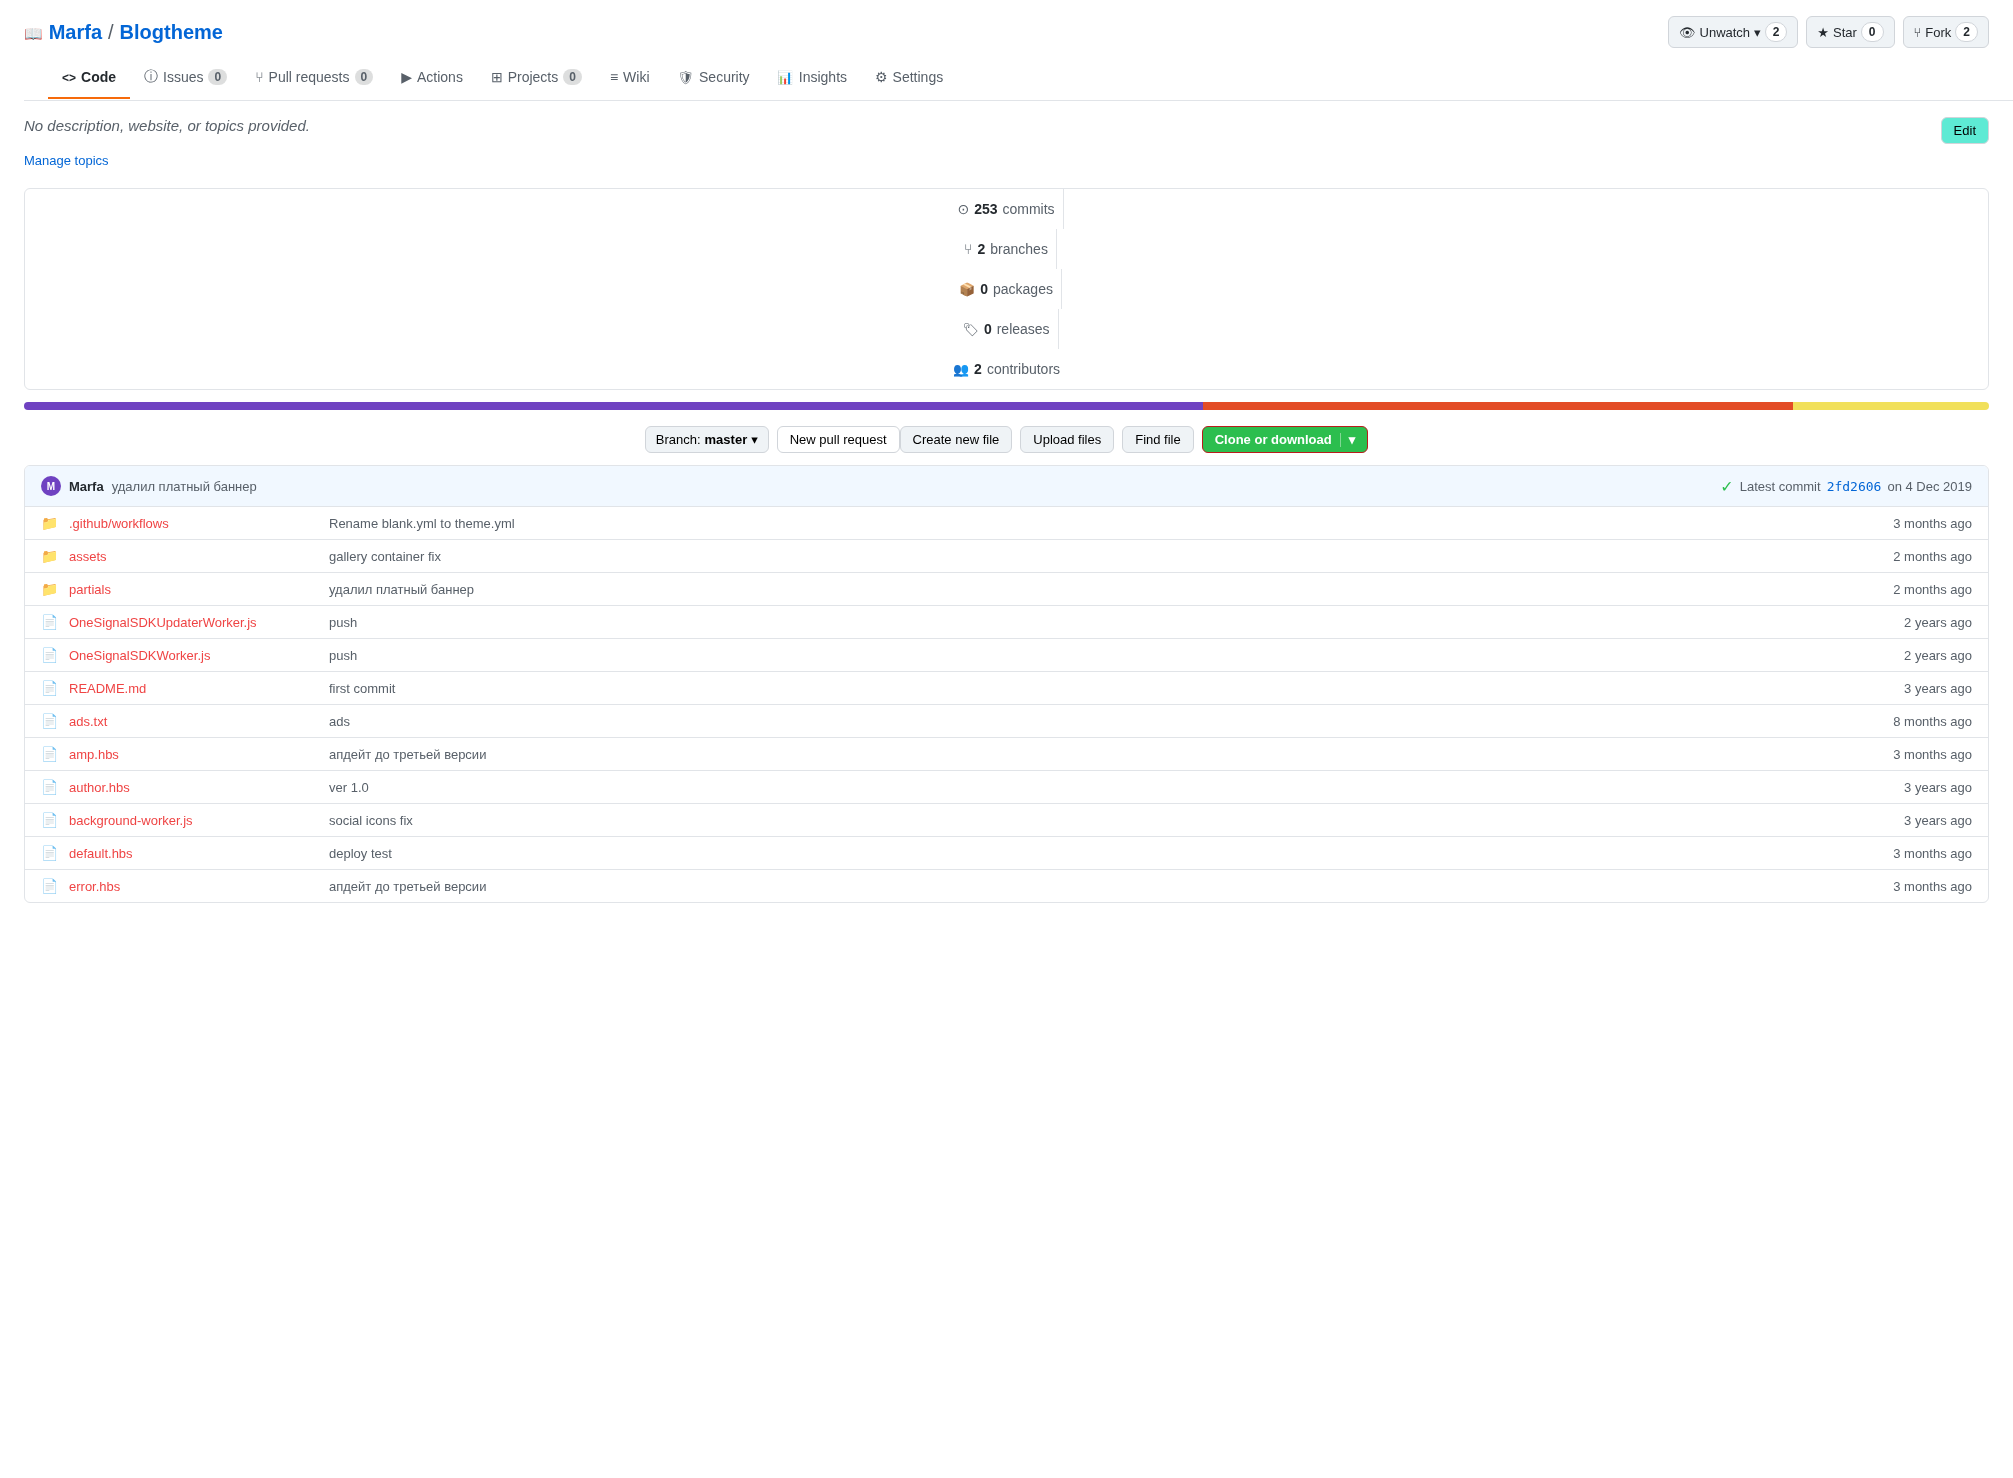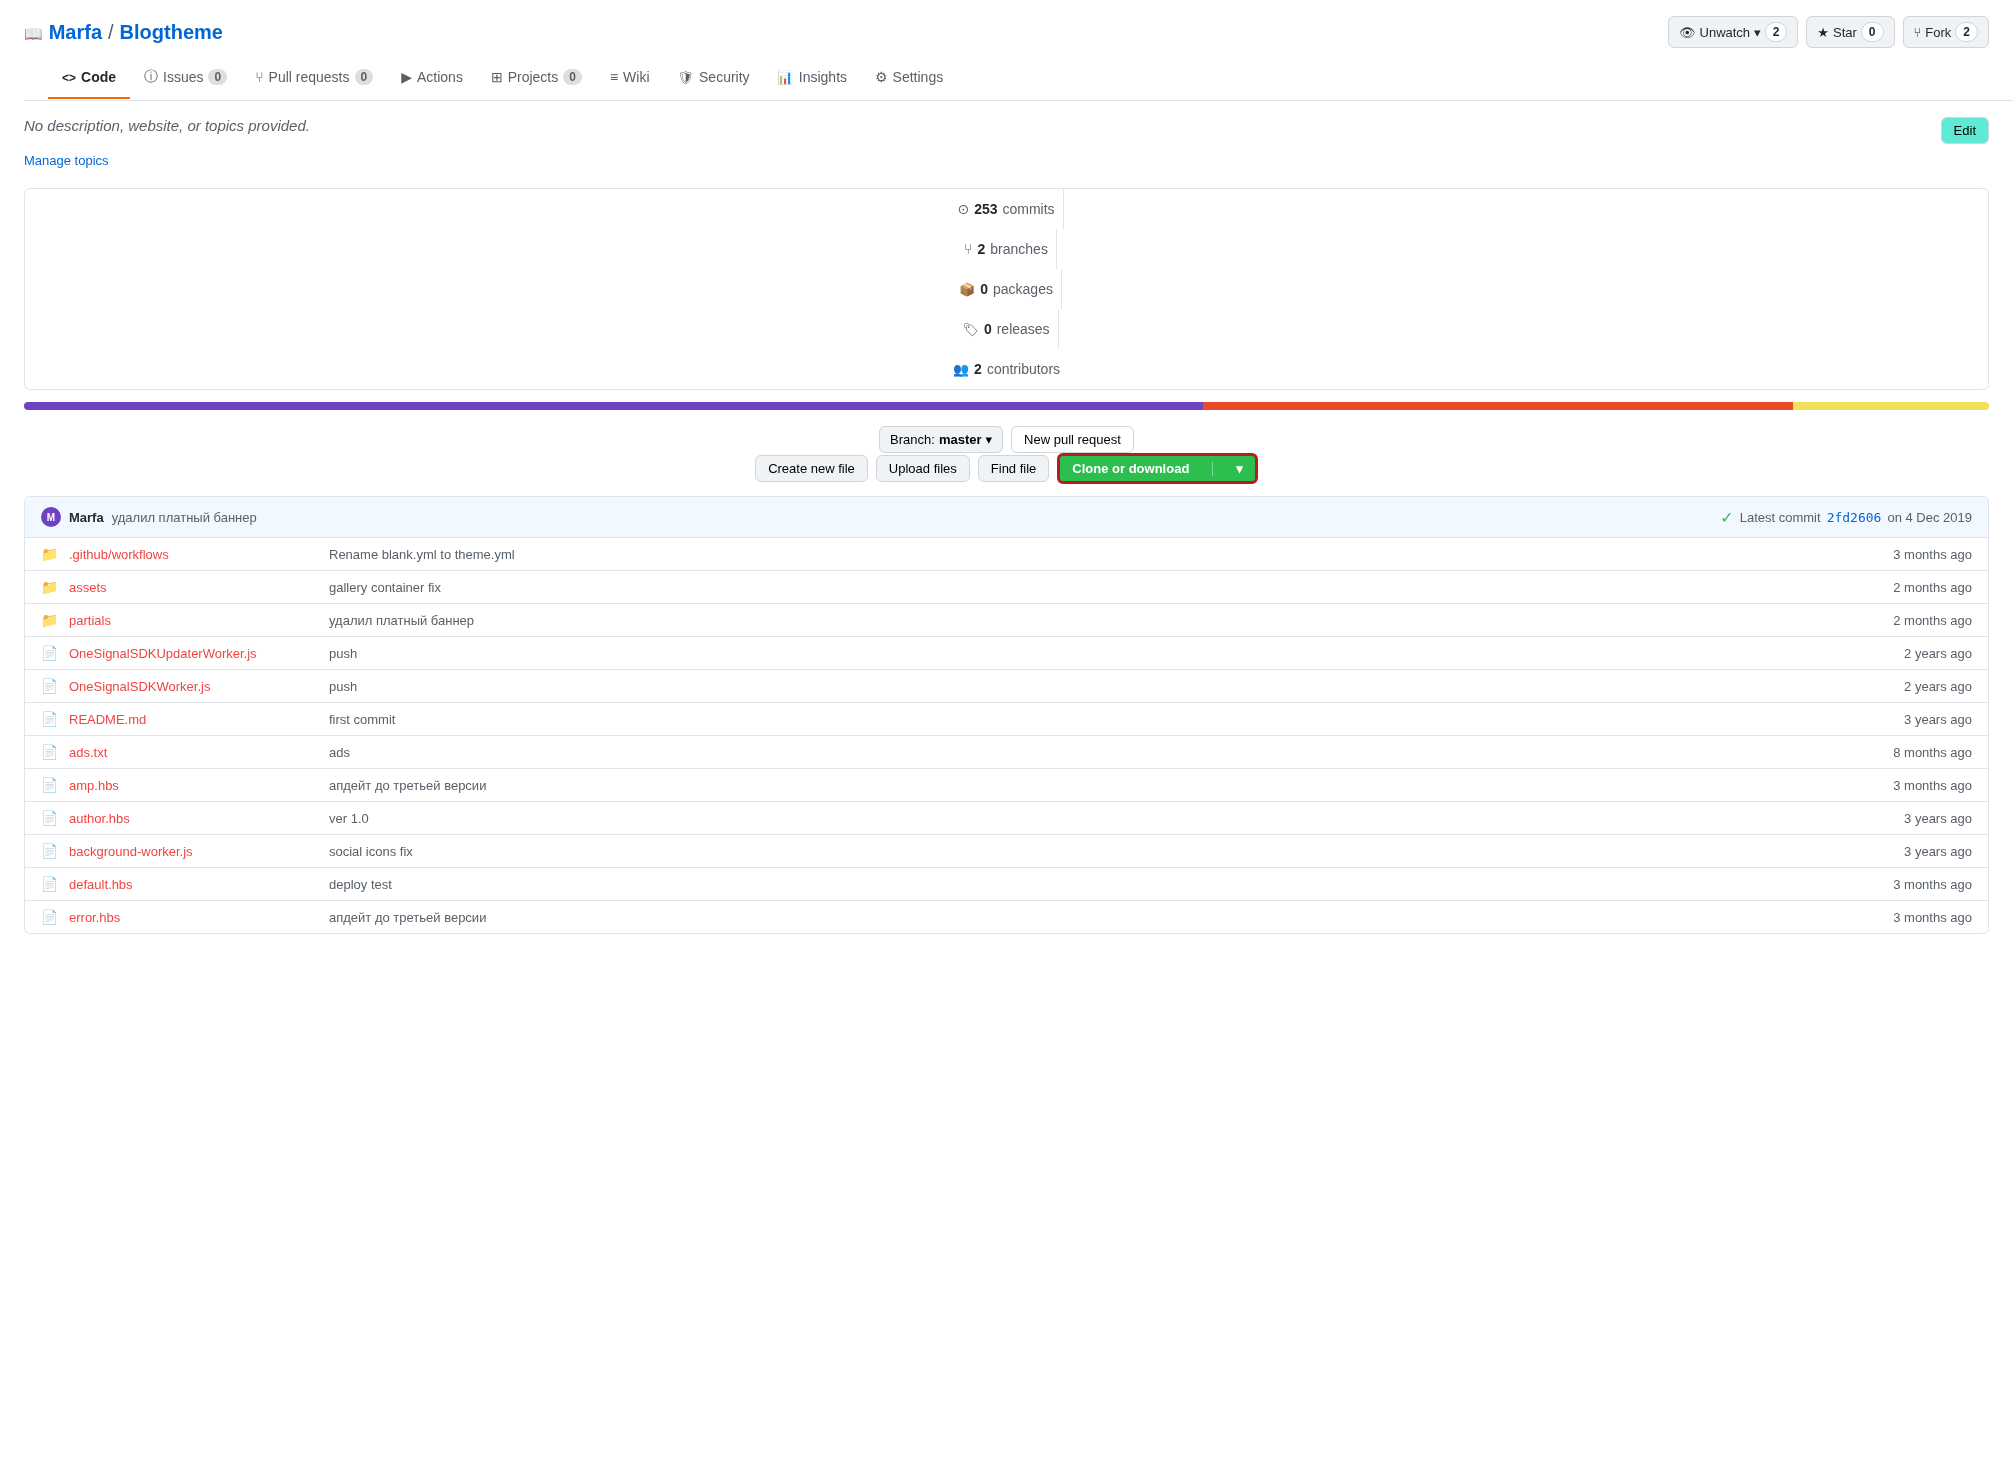--- a/index.html
+++ b/index.html
@@ -57,40 +57,40 @@
       padding: 12px 8px; font-size: 14px; color: #586069; cursor: pointer;
       border-right: 1px solid #e1e4e8;
     }
     .stat-item:last-child { border-right: none; }
     .stat-item strong { color: #24292e; }
 
     
     .lang-bar { height: 8px; border-radius: 6px; display: flex; overflow: hidden; margin-bottom: 16px; }
 
     
-    .controls-row { display: flex; align-items: center; justify-content: center; margin-bottom: 1px; flex-direction: column; }
+    .controls-row { display: flex; align-items: center; justify-content: center; margin-bottom: 1px; }
     .controls-left { display: flex; align-items: center; gap: 8px; }
     .controls-right { display: flex; align-items: center; gap: 8px; }
 
     .branch-btn {
       display: flex; align-items: center; gap: 4px;
       border: 1px solid #d1d5da; border-radius: 6px;
       background: #eff3f6; padding: 5px 10px; font-size: 13px; cursor: pointer;
     }
     .new-pr-btn {
       border: 1px solid #d1d5da; border-radius: 6px;
       background: #fff; padding: 5px 12px; font-size: 13px; cursor: pointer;
     }
     .file-btn {
       border: 1px solid #d1d5da; border-radius: 6px;
       background: #eff3f6; padding: 5px 12px; font-size: 13px; cursor: pointer;
     }
     .clone-btn {
-      display: flex; align-items: center; gap: 19px;
-      border: 3px solid #b91c1c; border-radius: 6px;
+      display: flex; align-items: center; gap: 4px;
+      border: 1px solid #b91c1c; border-radius: 6px;
       background: #2cbe4e; color: #fff; padding: 5px 12px; font-size: 13px; cursor: pointer; font-weight: 600;
     }
     .clone-btn .divider { width: 1px; height: 14px; background: rgba(255,255,255,0.4); margin: 0 4px; }
 
     
     .file-table { border: 1px solid #e1e4e8; border-radius: 6px; margin-top: 12px; overflow: hidden; }
     .commit-row {
       display: flex; align-items: center; justify-content: space-between;
       padding: 10px 16px; background: #f1f8ff; border-bottom: 1px solid #e1e4e8;
     }

